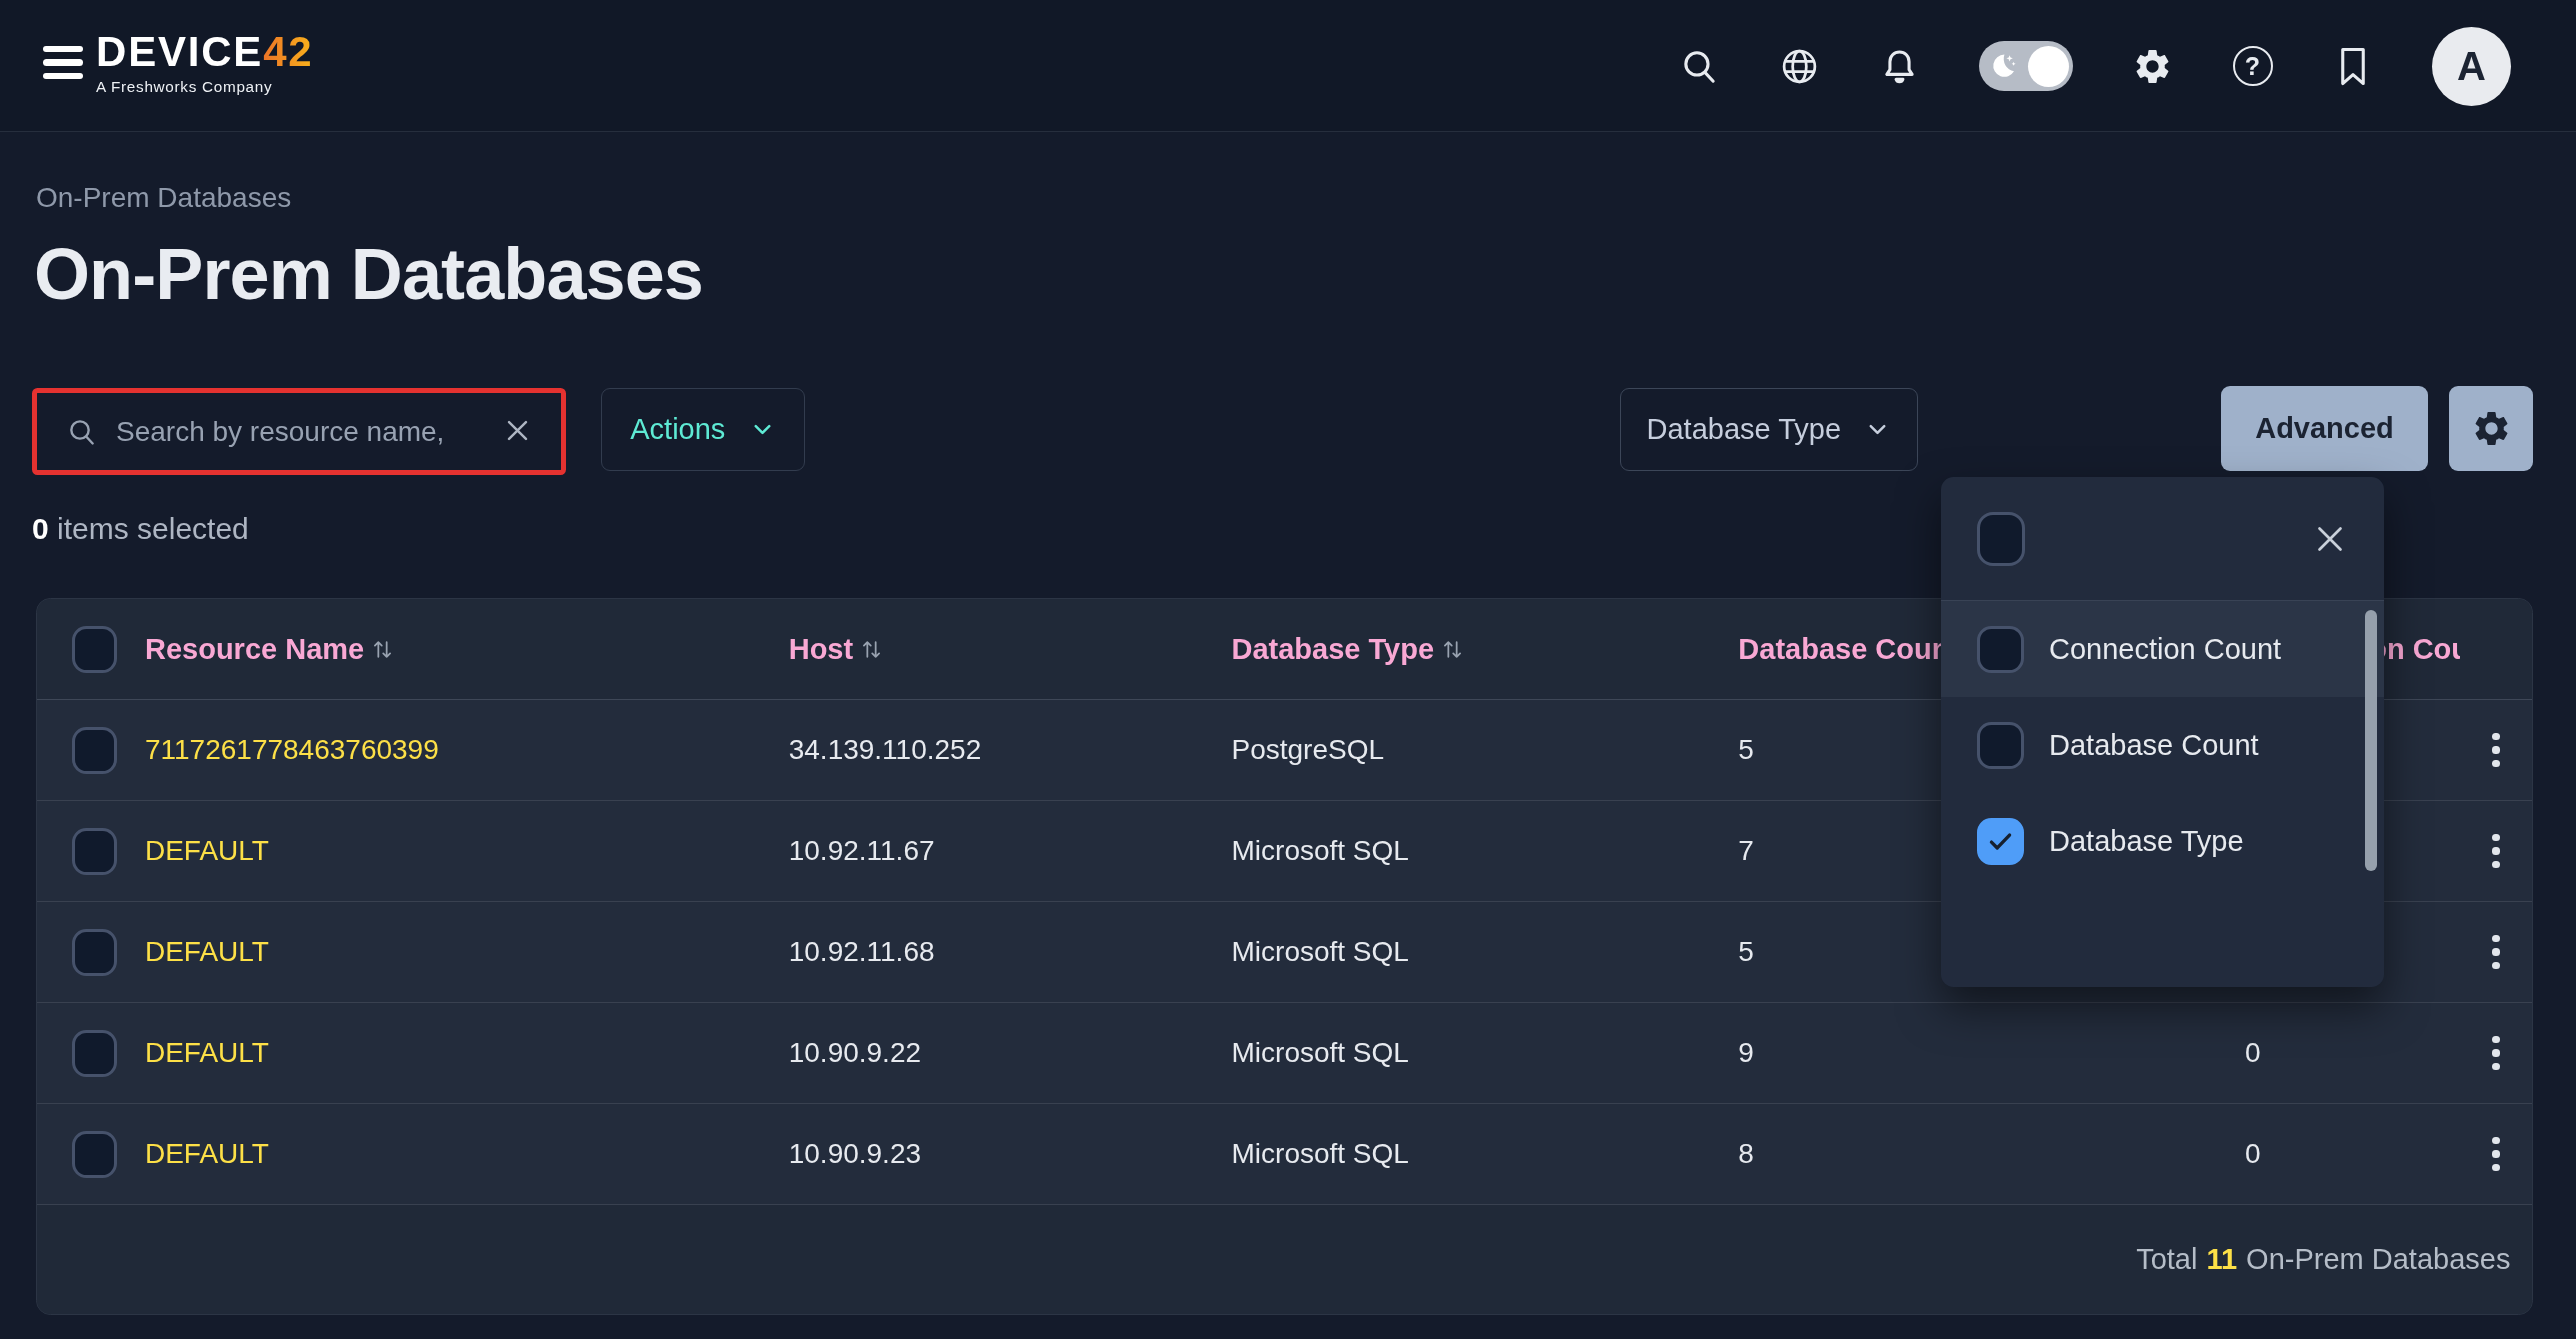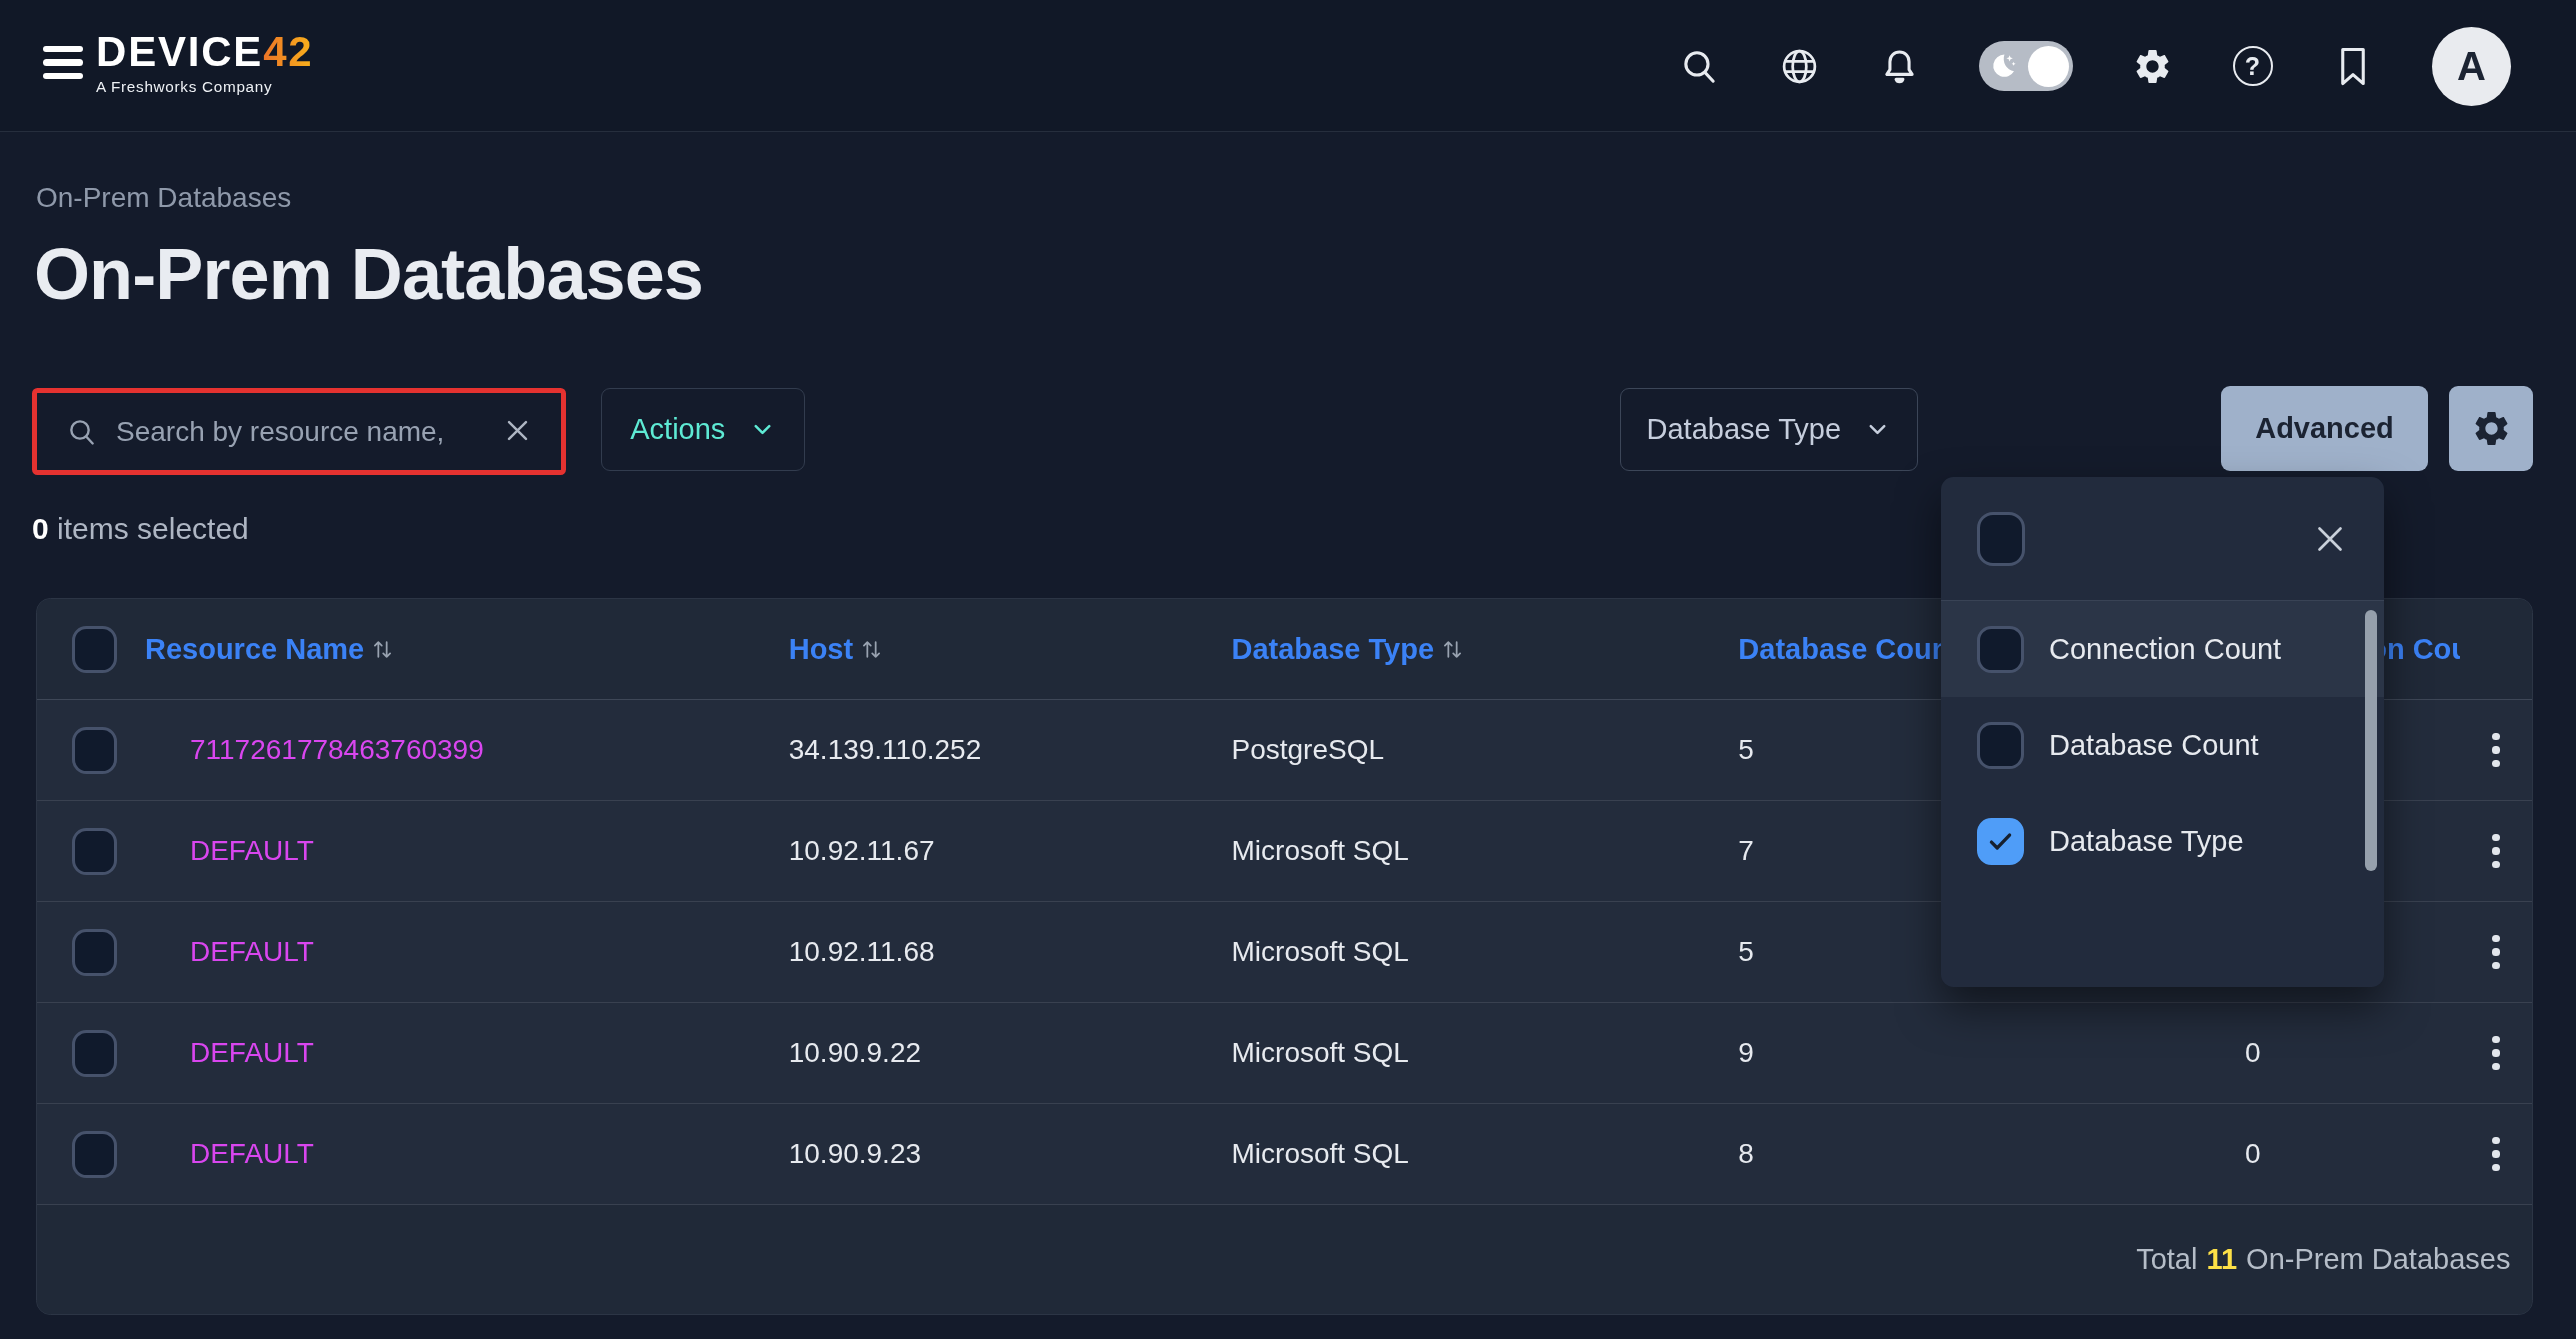--- a/index.html
+++ b/index.html
@@ -72,25 +72,25 @@
   .tfoot b { color:#fde047; font-weight:bold; }
 
   .col-check { width:108px; padding-left:35px; display:flex; align-items:center; }
   .col-name  { width:644px; }
   .col-host  { width:443px; }
   .col-type  { width:507px; }
   .col-dbc   { width:507px; }
   .col-cc    { width:215px; overflow:hidden; white-space:nowrap; }
   .col-kebab { width:72px; display:flex; justify-content:center; }
 
-  .th { display:flex; align-items:center; gap:6px; font-size:29px; font-weight:700; color:#3b82f6;
+  .th { display:flex; align-items:center; gap:6px; font-size:29px; font-weight:700; color:#f9a8d4;
         white-space:nowrap; cursor:pointer; }
   .sort { color:#98a2b0; flex:none; }
   .td { font-size:28px; color:#e7eaef; white-space:nowrap; }
-  .link { color:#d946ef; cursor:pointer;margin-left:45px; }
+  .link { color:#fde047; cursor:pointer; }
 
   .checkbox { width:45px; height:47px; border:3.6px solid #46526b; border-radius:14.4px;
               background:#101a2c; cursor:pointer; flex:none; }
   .checkbox.checked { background:#4f9df8; border-color:#4f9df8;
                       display:flex; align-items:center; justify-content:center; }
 
   .kebab { display:flex; flex-direction:column; gap:6.3px; cursor:pointer; padding:5.4px; }
   .kebab .dot { width:7.2px; height:7.2px; border-radius:50%; background:#e2e6ec; }
 
   

